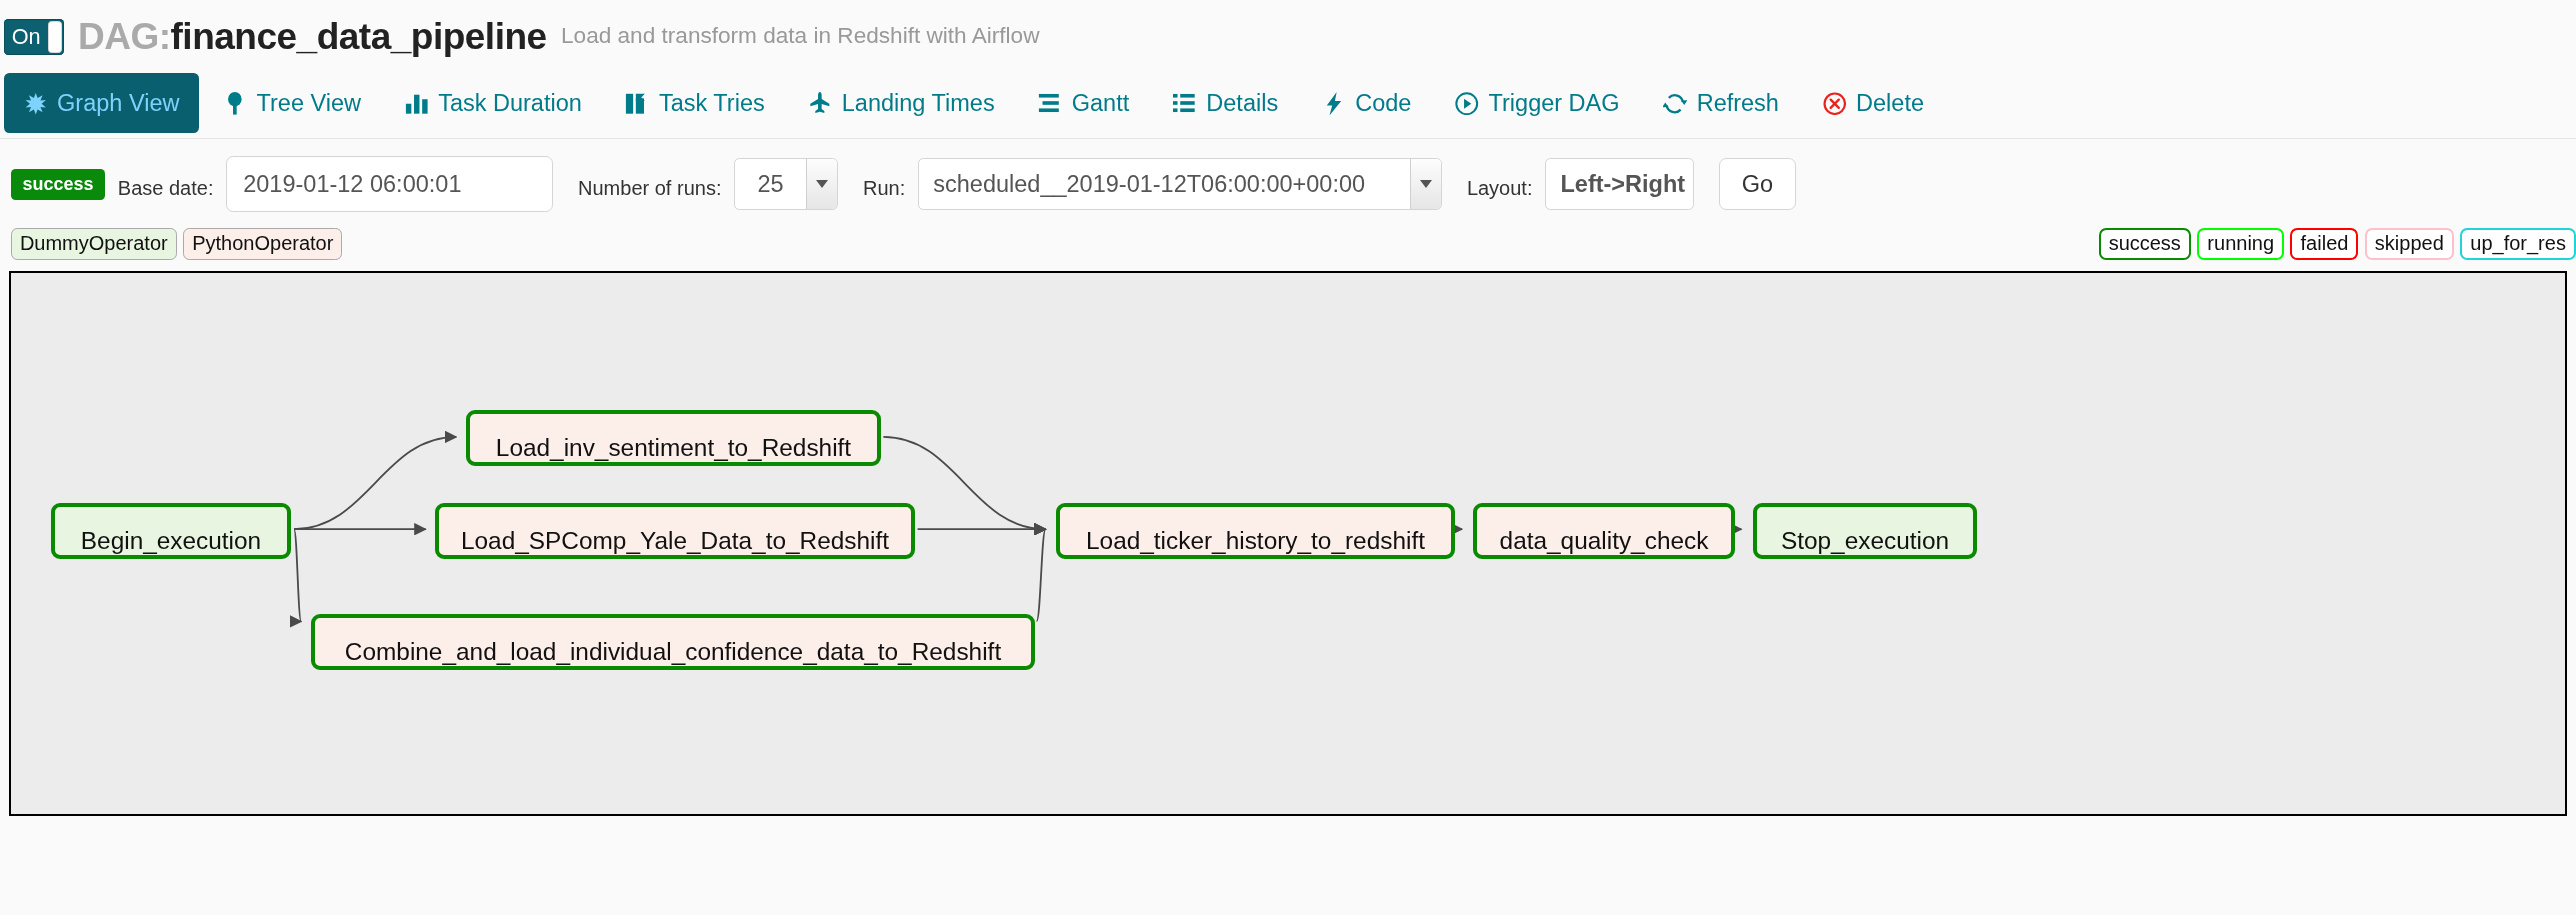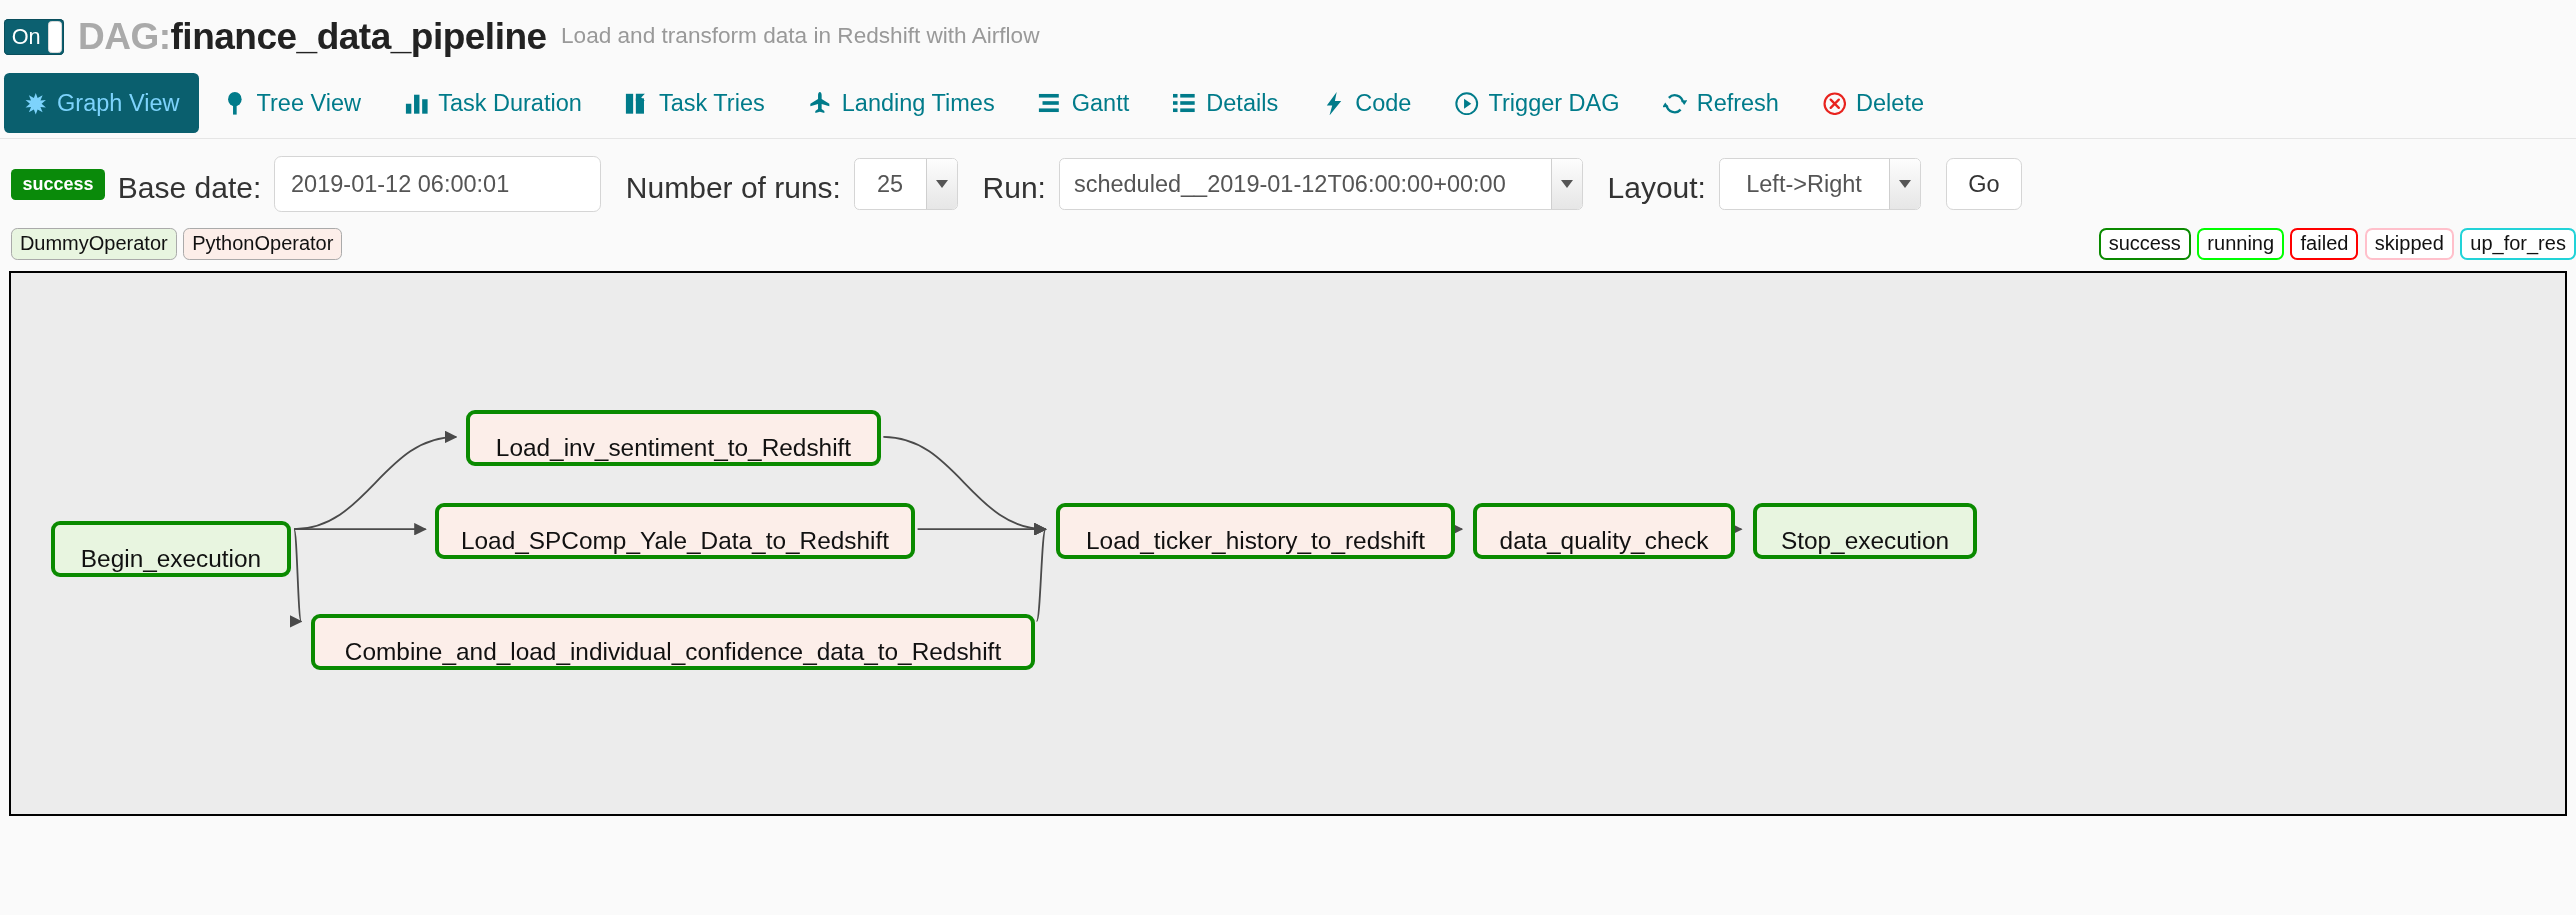--- a/index.html
+++ b/index.html
@@ -111,21 +111,21 @@
     color: #ffffff;
     font-size: 18px;
     font-weight: 700;
     padding: 6.3px 11.7px 7.2px;
     border-radius: 4.5px;
     line-height: 1;
     margin-right: 12.6px;
     white-space: nowrap;
   }
   .ctl-label {
-    font-size: 30px;
+    font-size: 20px;
     color: #333333;
     margin-right: 12.6px;
     white-space: nowrap;
     margin-top: 8px;
   }
   .text-input {
     font-size: 23.5px;
     color: #555555;
     background: #ffffff;
     border: 0.9px solid #d5d5d5;
@@ -168,21 +168,21 @@
   }
   .caret {
     width: 0; height: 0;
     border-left: 6.3px solid transparent;
     border-right: 6.3px solid transparent;
     border-top: 8.1px solid #555555;
   }
   .runs-select { width: 104px; }
   .run-select { width: 524px; }
   .run-select .select-val { justify-content: flex-start; }
-  .layout-select { width: 202px; }
+  .layout-select { width: 149px; font-weight: bold; }
   .go-btn {
     background: #ffffff;
     border: 0.9px solid #d5d5d5;
     border-radius: 7.2px;
     font-size: 23.5px;
     color: #333333;
     padding: 0 21.7px;
     height: 52px;
     display: flex;
     align-items: center;
@@ -437,21 +437,21 @@
   <path d="M314,286 C395,286 413,183 494,183" fill="none" stroke="#4a4a4a" stroke-width="2" marker-end="url(#arrow)"></path>
       <path d="M314,286 L460,286" fill="none" stroke="#4a4a4a" stroke-width="2" marker-end="url(#arrow)"></path>
       <path d="M314,286 C317.6,286 318.4,389 322,389" fill="none" stroke="#4a4a4a" stroke-width="2" marker-end="url(#arrow)"></path>
       <path d="M968,183 C1049,183 1067,286 1148,286" fill="none" stroke="#4a4a4a" stroke-width="2" marker-end="url(#arrow)"></path>
       <path d="M1006,286 L1148,286" fill="none" stroke="#4a4a4a" stroke-width="2" marker-end="url(#arrow)"></path>
       <path d="M1138,389 C1142.5,389 1143.5,286 1148,286" fill="none" stroke="#4a4a4a" stroke-width="2" marker-end="url(#arrow)"></path>
       <path d="M1604,286 L1610,286" fill="none" stroke="#4a4a4a" stroke-width="2" marker-end="url(#arrow)"></path>
       <path d="M1914,286 L1920,286" fill="none" stroke="#4a4a4a" stroke-width="2" marker-end="url(#arrow)"></path>
     </svg>
   <div id="graph-nodes">
-      <div class="gnode dummy" style="left: 40px; top: 248px; width: 240px;">
+      <div class="gnode dummy" style="left: 40px; top: 230px; width: 240px;">
         <span>Begin_execution</span>
       </div>
       <div class="gnode python" style="left: 455px; top: 137px; width: 415px;">
         <span>Load_inv_sentiment_to_Redshift</span>
       </div>
       <div class="gnode python" style="left: 424px; top: 230px; width: 480px;">
         <span>Load_SPComp_Yale_Data_to_Redshift</span>
       </div>
       <div class="gnode python" style="left: 300px; top: 341px; width: 724px;">
         <span>Combine_and_load_individual_confidence_data_to_Redshift</span>

